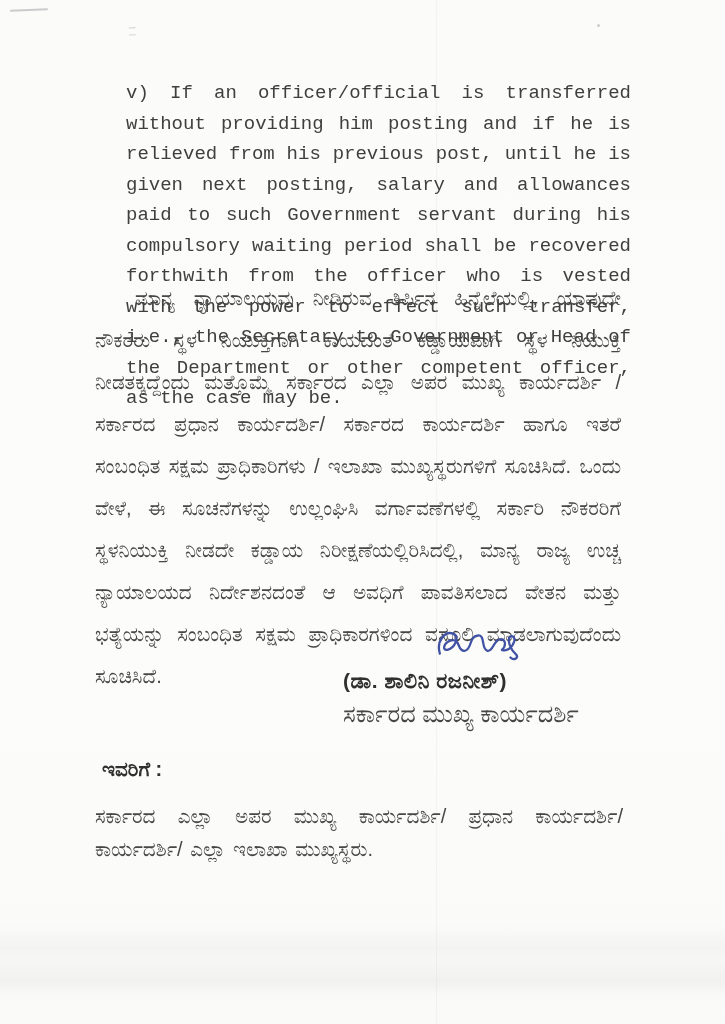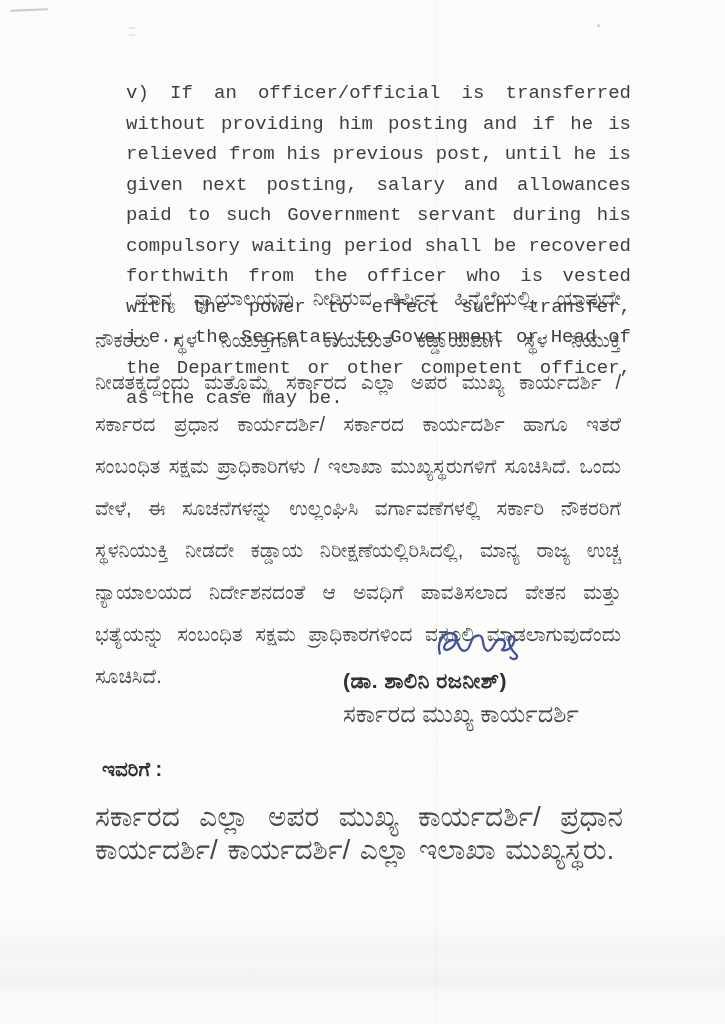--- a/index.html
+++ b/index.html
@@ -116,21 +116,21 @@
     margin: 0;
     font-size: 20px;
     font-weight: bold;
     color: #303030;
   }
   .recipients {
     position: absolute;
     left: 95px; top: 800px;
     width: 528px;
     margin: 0;
-    font-size: 28px;
+    font-size: 20px;
     line-height: 33px;
     color: #474747;
     text-align: justify;
     word-spacing: 2px;
   }
 </style>
 </head>
 <body>
 
 <div class="page">

